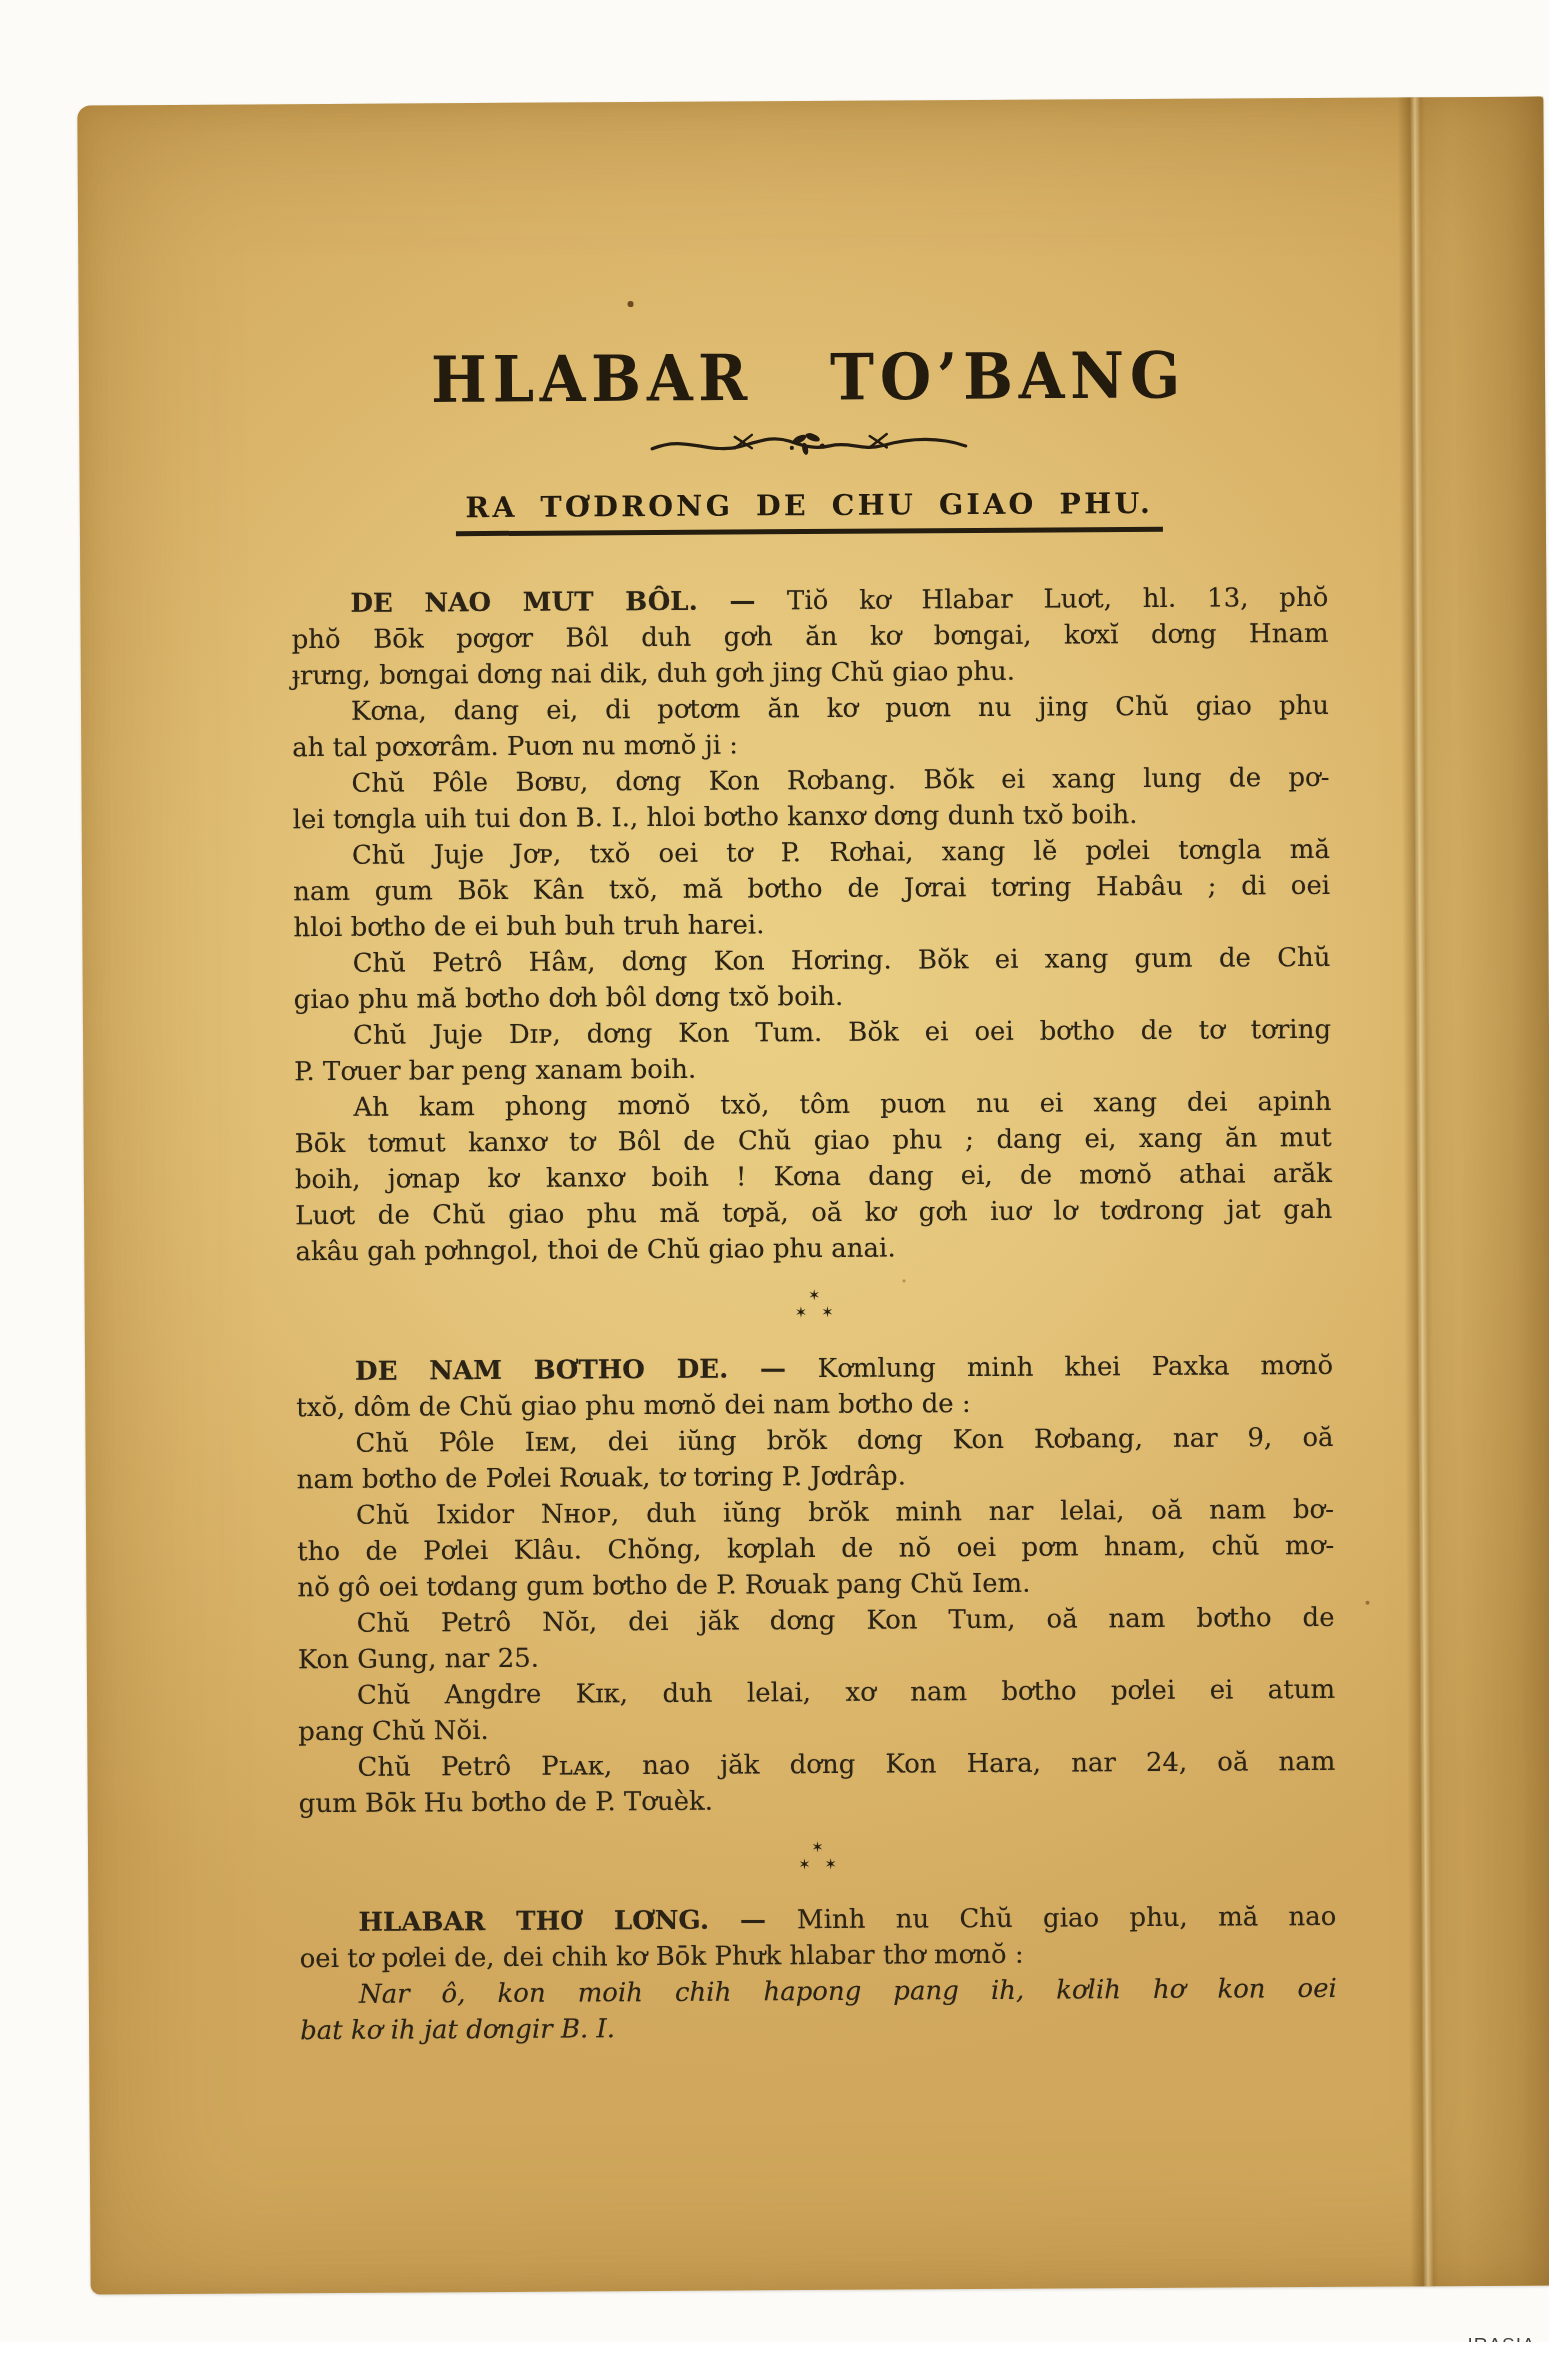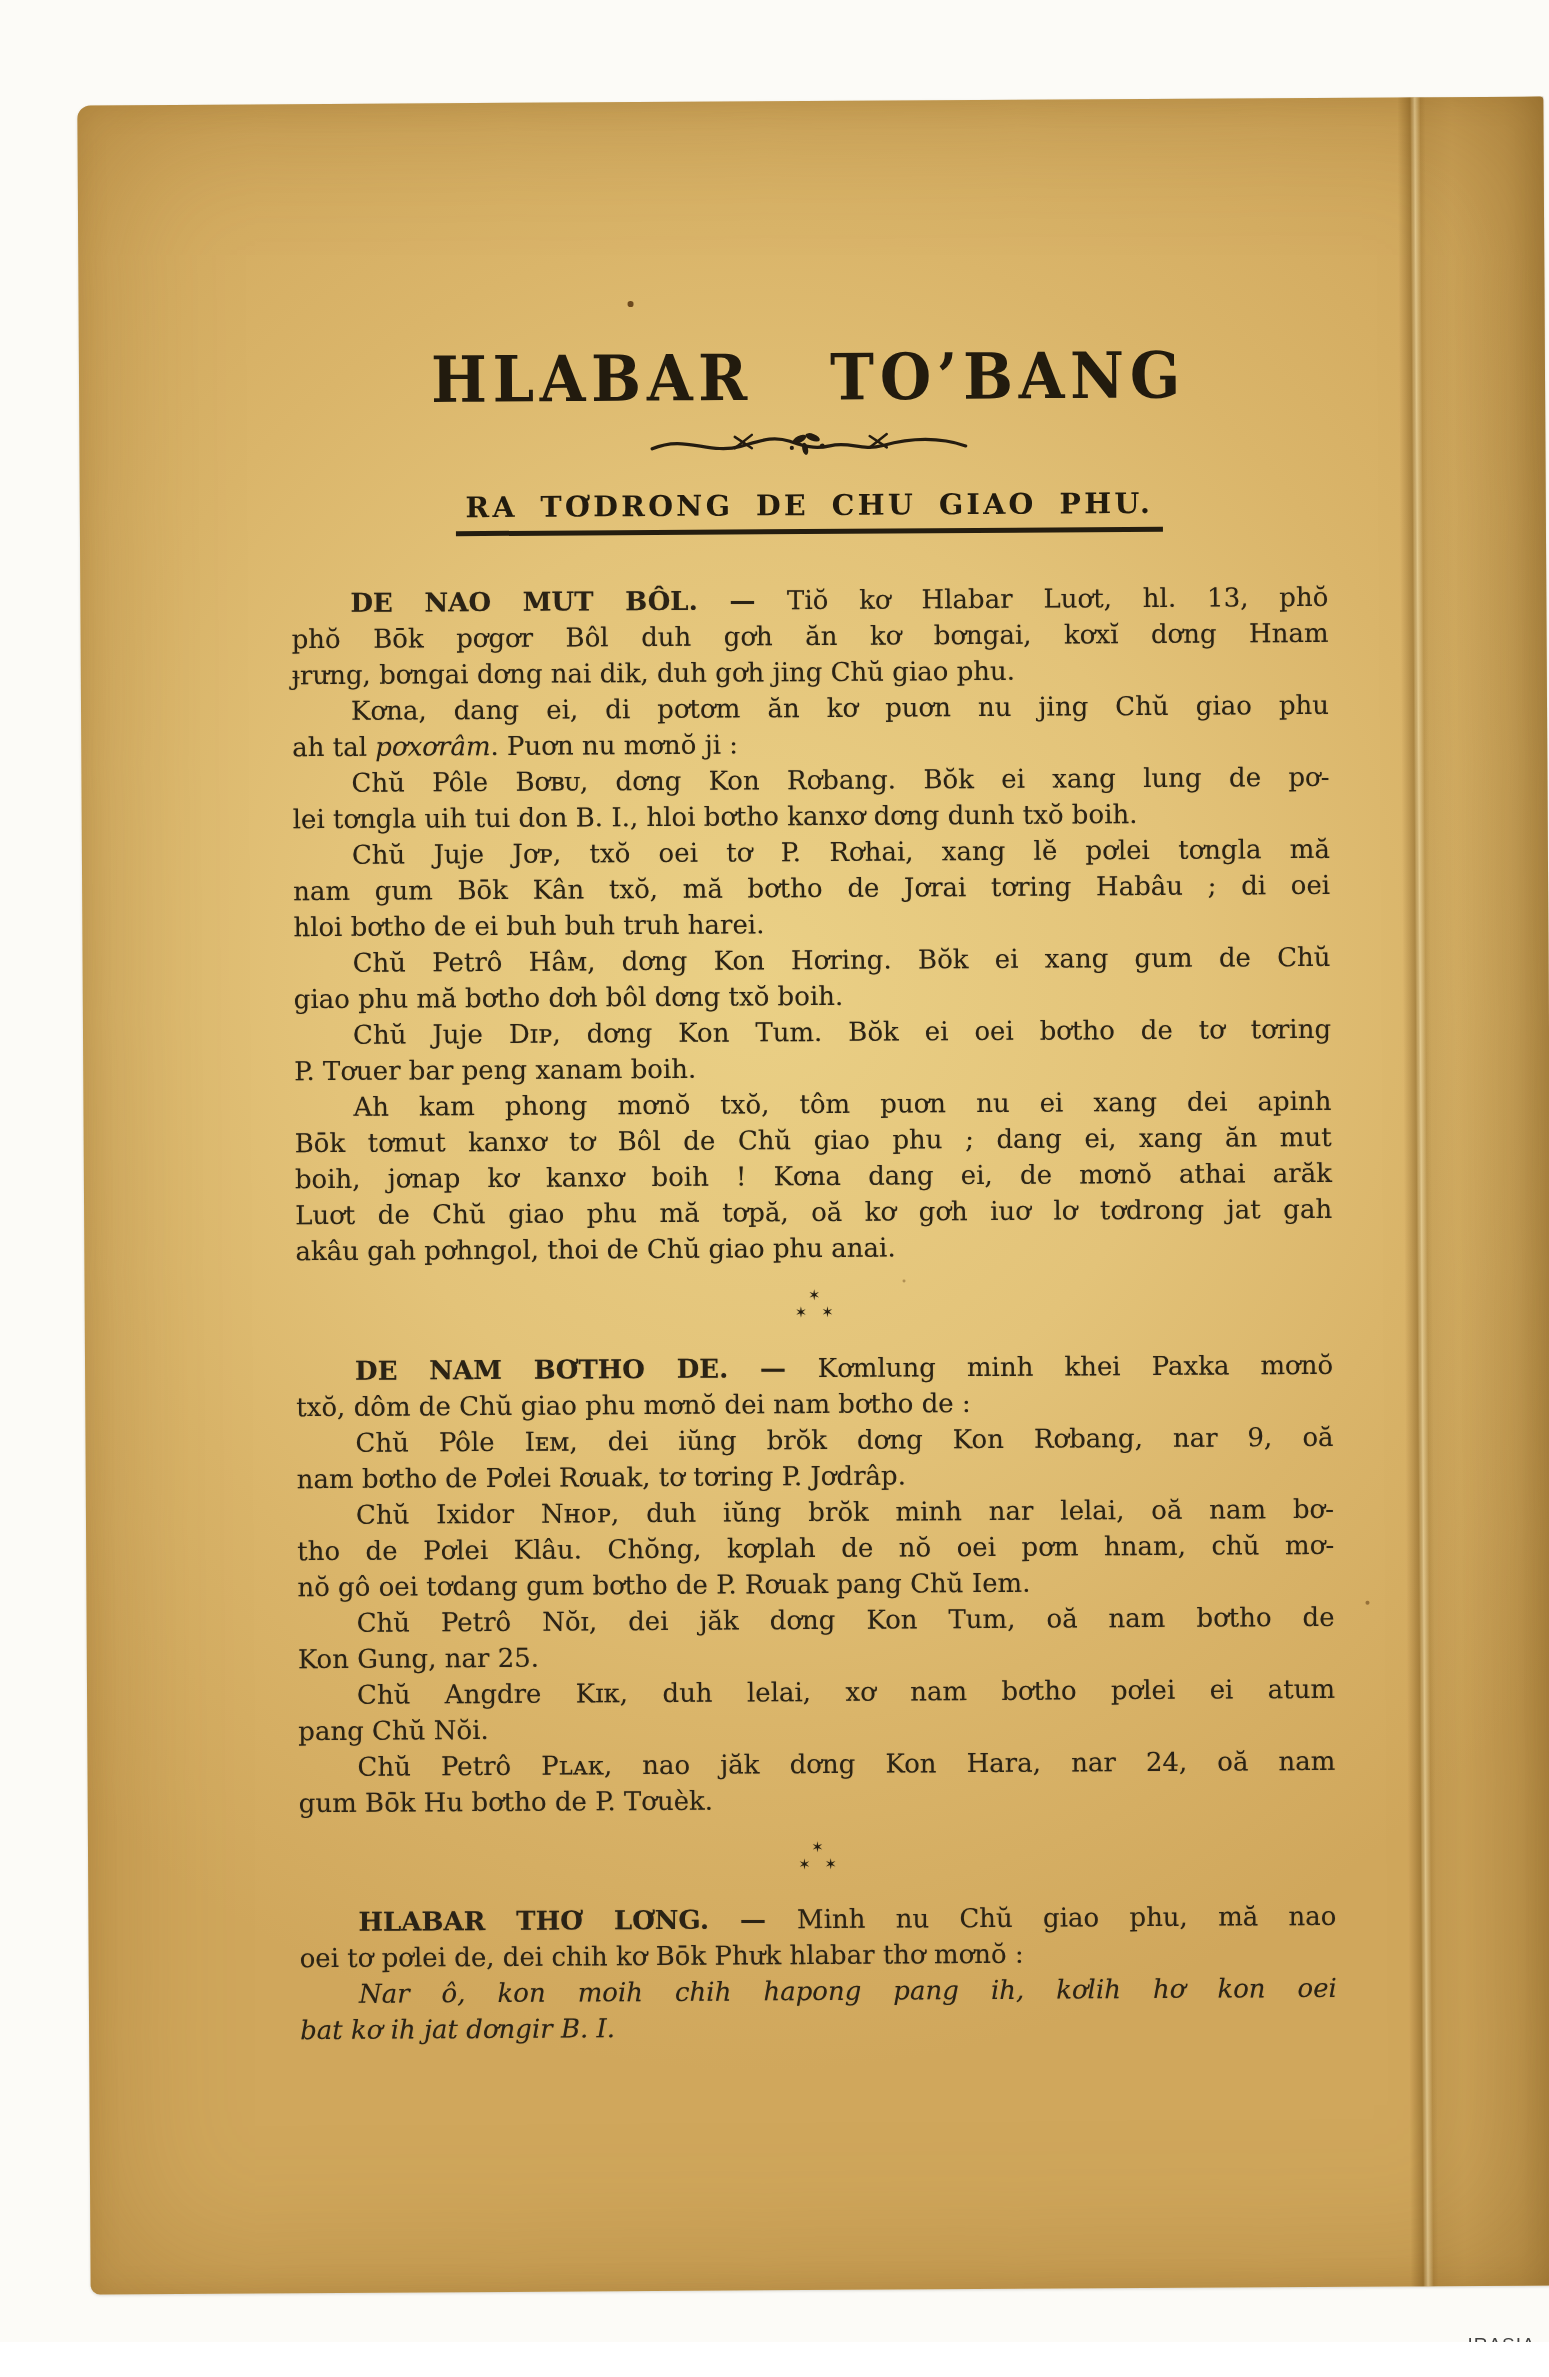--- a/index.html
+++ b/index.html
@@ -44,21 +44,21 @@
 
   .bodytext{
     position:absolute;top:481px;left:0;width:100%;
     font-size:26px;line-height:36px;
     text-shadow:0 0 1px rgba(43,35,21,.35);
   }
   .ln{text-align:justify;text-align-last:justify;}
   .ln.end{text-align-last:left;}
   .ln.in{text-indent:59px;}
   .b{font-weight:bold;}
-  .i{font-style:italic;}
+  .i{}
   .it{font-style:italic;}
   .sep{margin:21px 0 28.5px;text-align:center;font-size:14.3px;line-height:17px;color:#241d10;}
 
   .watermark{
     position:absolute;right:13.3px;top:2334px;
     font-family:"Liberation Sans","DejaVu Sans",sans-serif;
     font-size:19px;color:#414141;letter-spacing:1px;
   }
 </style>
 </head>

